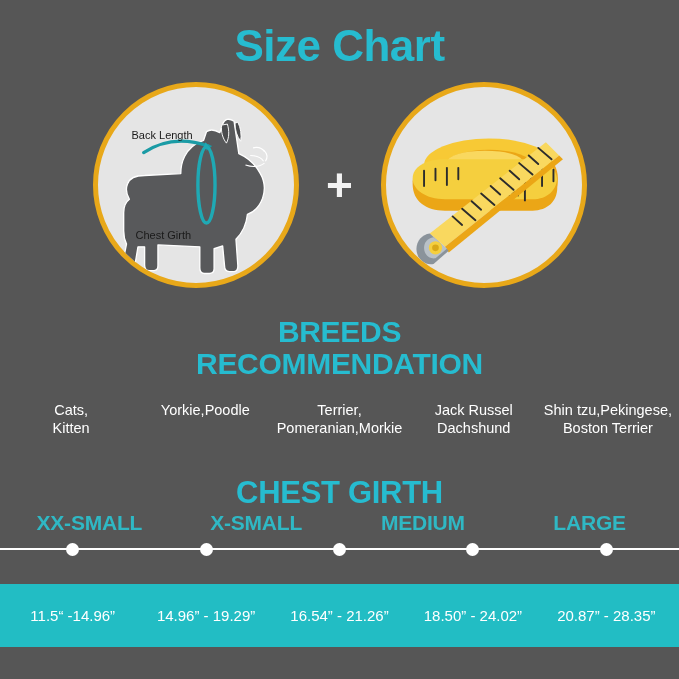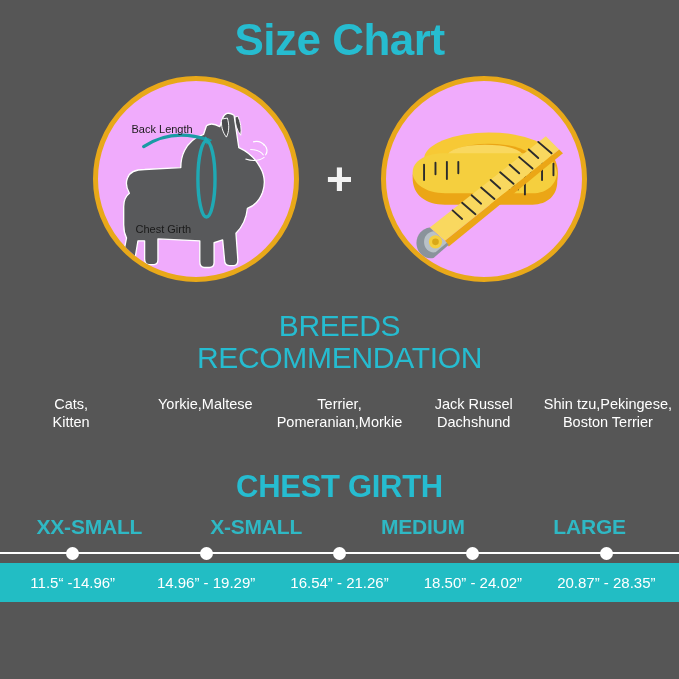--- a/index.html
+++ b/index.html
@@ -15,37 +15,37 @@
     position: relative;
   }
 
   
   .page-title {
     text-align: center;
     color: #26bcd0;
     font-size: 44px;
     font-weight: bold;
     letter-spacing: -0.5px;
-    padding-top: 18px;
+    padding-top: 24px;
     line-height: 1;
   }
 
   
   .circles-row {
     display: flex;
     align-items: center;
     justify-content: center;
     gap: 24px;
     margin-top: 14px;
   }
   .circle {
     width: 206px;
     height: 206px;
     border-radius: 50%;
-    background: #f0abfc;
+    background: #e5e5e5;
     border: 5px solid #e8a819;
     box-sizing: border-box;
     position: relative;
     overflow: hidden;
     flex: 0 0 auto;
   }
   .plus-sign {
     color: #f2f2f2;
     font-size: 46px;
     font-weight: bold;
@@ -69,21 +69,21 @@
     white-space: nowrap;
   }
   .lbl-back { left: 34px; top: 42px; }
   .lbl-chest { left: 38px; top: 142px; }
 
   
   .breeds-heading {
     text-align: center;
     color: #26bcd0;
     font-size: 30px;
-    font-weight: normal;
+    font-weight: bold;
     line-height: 1.08;
     margin-top: 28px;
     letter-spacing: -0.3px;
   }
   .breeds-row {
     display: flex;
     margin-top: 20px;
     padding: 0 4px;
   }
   .breed-cell {
@@ -100,21 +100,20 @@
   .girth-heading {
     text-align: center;
     color: #26bcd0;
     font-size: 31px;
     font-weight: bold;
     margin-top: 38px;
     letter-spacing: -0.3px;
   }
   .sizes-row {
     display: flex;
-    margin-top: 10px;
     padding: 0 6px;
   }
   .size-label {
     flex: 1 1 0;
     text-align: center;
     color: #2fb8c4;
     font-size: 21px;
     font-weight: bold;
     letter-spacing: -0.2px;
   }
@@ -149,26 +148,26 @@
   }
   .dot {
     width: 13px;
     height: 13px;
     border-radius: 50%;
     background: #ffffff;
   }
 
   
   .measure-band {
-    margin-top: 0;
+    margin-top: 25px;
     background: #22bdc4;
     height: 39px;
     display: flex;
     align-items: center;
-    padding: 0 6px;
+    padding: 12px 6px;
   }
   .measure-cell {
     flex: 1 1 0;
     text-align: center;
     color: #ffffff;
     font-size: 15px;
     white-space: nowrap;
   }
 </style>
 </head>
@@ -270,21 +269,21 @@
   <div>BREEDS</div>
   <div>RECOMMENDATION</div>
 </div>
 
 <div class="breeds-row">
   <div class="breed-cell">
     <span>Cats,</span>
     <span>Kitten</span>
   </div>
   <div class="breed-cell">
-    <span>Yorkie,Maltese</span>
+    <span>Yorkie,Poodle</span>
   </div>
   <div class="breed-cell">
     <span>Terrier,</span>
     <span>Pomeranian,Morkie</span>
   </div>
   <div class="breed-cell">
     <span>Jack Russel</span>
     <span>Dachshund</span>
   </div>
   <div class="breed-cell">

